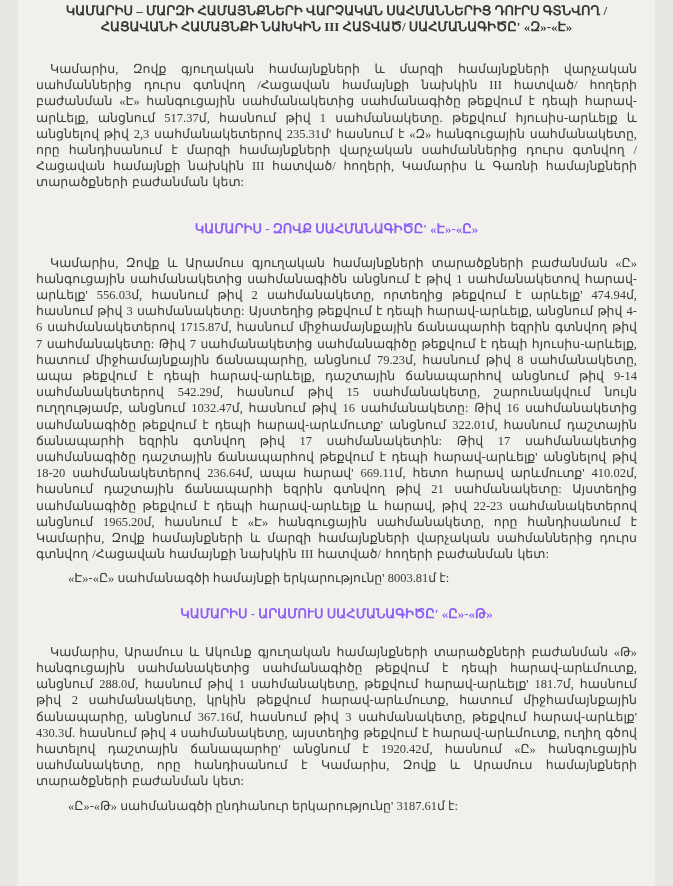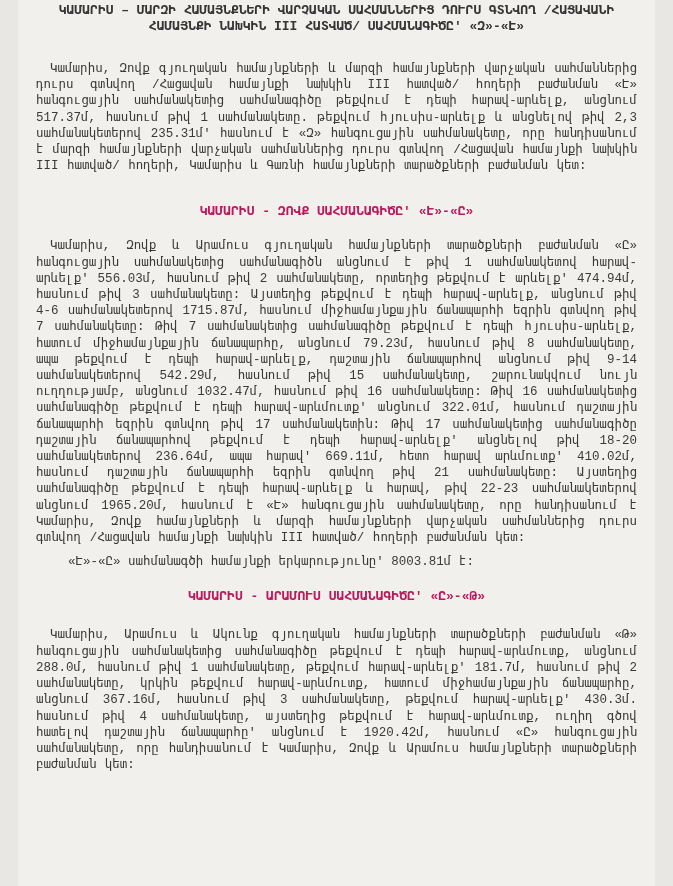--- a/index.html
+++ b/index.html
@@ -6,39 +6,39 @@
     margin: 0;
     padding: 0;
     background: #e8e7e3;
   }
   .page {
     width: 637px;
     min-height: 886px;
     margin: 0 auto;
     background: #f1f0ec;
     color: #3a3a3a;
-    font-family: Liberation Mono, monospace;
+    font-family: Liberation Serif, serif;
     box-sizing: border-box;
     padding: 3px 10px 8px 10px;
   }
   .doc-title {
     font-size: 13px;
     font-weight: bold;
     line-height: 16px;
     text-align: center;
     margin: 0 6px 26px 6px;
     color: #353535;
   }
   .section-heading {
     font-size: 13px;
     font-weight: bold;
     line-height: 16px;
     text-align: center;
     margin: 30px 0 18px 0;
-    color: #be185d;
+    color: #8b5cf6;
   }
   .section-heading.wide-gap {
     margin: 19px 0 22px 0;
   }
   .body-par {
     font-size: 12.5px;
     line-height: 16.2px;
     text-align: justify;
     text-indent: 14px;
     margin: 8px;
@@ -60,14 +60,15 @@
   <h1 class="doc-title">ԿԱՄԱՐԻՍ – ՄԱՐԶԻ ՀԱՄԱՅՆՔՆԵՐԻ ՎԱՐՉԱԿԱՆ ՍԱՀՄԱՆՆԵՐԻՑ ԴՈՒՐՍ ԳՏՆՎՈՂ /ՀԱՑԱՎԱՆԻ ՀԱՄԱՅՆՔԻ ՆԱԽԿԻՆ III ՀԱՏՎԱԾ/ ՍԱՀՄԱՆԱԳԻԾԸ' «Զ»-«Է»</h1>
 
   <p class="body-par">Կամարիս, Զովք գյուղական համայնքների և մարզի համայնքների վարչական սահմաններից դուրս գտնվող /Հացավան համայնքի նախկին III հատված/ հողերի բաժանման «Է» հանգուցային սահմանակետից սահմանագիծը թեքվում է դեպի հարավ-արևելք, անցնում 517.37մ, հասնում թիվ 1 սահմանակետը. թեքվում հյուսիս-արևելք և անցնելով թիվ 2,3 սահմանակետերով 235.31մ' հասնում է «Զ» հանգուցային սահմանակետը, որը հանդիսանում է մարզի համայնքների վարչական սահմաններից դուրս գտնվող /Հացավան համայնքի նախկին III հատված/ հողերի, Կամարիս և Գառնի համայնքների տարածքների բաժանման կետ:</p>
 
   <h2 class="section-heading">ԿԱՄԱՐԻՍ - ԶՈՎՔ  ՍԱՀՄԱՆԱԳԻԾԸ'  «Է»-«Ը»</h2>
   <p class="body-par">Կամարիս, Զովք և Արամուս գյուղական համայնքների տարածքների բաժանման «Ը» հանգուցային սահմանակետից սահմանագիծն անցնում է թիվ 1 սահմանակետով հարավ-արևելք' 556.03մ, հասնում թիվ 2 սահմանակետը, որտեղից թեքվում է արևելք' 474.94մ, հասնում թիվ 3 սահմանակետը: Այստեղից թեքվում է դեպի հարավ-արևելք, անցնում թիվ 4-6 սահմանակետերով 1715.87մ, հասնում միջհամայնքային ճանապարհի եզրին գտնվող թիվ 7 սահմանակետը: Թիվ 7 սահմանակետից սահմանագիծը թեքվում է դեպի հյուսիս-արևելք, հատում միջհամայնքային ճանապարհը, անցնում 79.23մ, հասնում թիվ 8 սահմանակետը, ապա թեքվում է դեպի հարավ-արևելք, դաշտային ճանապարհով անցնում թիվ 9-14 սահմանակետերով 542.29մ, հասնում թիվ 15 սահմանակետը, շարունակվում նույն ուղղությամբ, անցնում 1032.47մ, հասնում թիվ 16 սահմանակետը: Թիվ 16 սահմանակետից սահմանագիծը թեքվում է դեպի հարավ-արևմուտք' անցնում 322.01մ, հասնում դաշտային ճանապարհի եզրին գտնվող թիվ 17 սահմանակետին: Թիվ 17 սահմանակետից սահմանագիծը դաշտային ճանապարհով թեքվում է դեպի հարավ-արևելք' անցնելով թիվ 18-20 սահմանակետերով 236.64մ, ապա հարավ' 669.11մ, հետո հարավ արևմուտք' 410.02մ, հասնում դաշտային ճանապարհի եզրին գտնվող թիվ 21 սահմանակետը: Այստեղից սահմանագիծը թեքվում է դեպի հարավ-արևելք և հարավ, թիվ 22-23 սահմանակետերով անցնում 1965.20մ, հասնում է «Է» հանգուցային սահմանակետը, որը հանդիսանում է Կամարիս, Զովք համայնքների և մարզի համայնքների վարչական սահմաններից դուրս գտնվող /Հացավան համայնքի նախկին III հատված/ հողերի բաժանման կետ:</p>
   <p class="summary-line">«Է»-«Ը» սահմանագծի համայնքի երկարությունը' 8003.81մ է:</p>
 
   <h2 class="section-heading wide-gap">ԿԱՄԱՐԻՍ - ԱՐԱՄՈՒՍ  ՍԱՀՄԱՆԱԳԻԾԸ'  «Ը»-«Թ»</h2>
   <p class="body-par">Կամարիս, Արամուս և Ակունք գյուղական համայնքների տարածքների բաժանման «Թ» հանգուցային սահմանակետից սահմանագիծը թեքվում է դեպի հարավ-արևմուտք, անցնում 288.0մ, հասնում թիվ 1 սահմանակետը, թեքվում հարավ-արևելք' 181.7մ, հասնում թիվ 2 սահմանակետը, կրկին թեքվում հարավ-արևմուտք, հատում միջհամայնքային ճանապարհը, անցնում 367.16մ, հասնում թիվ 3 սահմանակետը, թեքվում հարավ-արևելք' 430.3մ. հասնում թիվ 4 սահմանակետը, այստեղից թեքվում է հարավ-արևմուտք, ուղիղ գծով հատելով դաշտային ճանապարհը' անցնում է 1920.42մ, հասնում «Ը» հանգուցային սահմանակետը, որը հանդիսանում է Կամարիս, Զովք և Արամուս համայնքների տարածքների բաժանման կետ:</p>
+  <p class="summary-line">«Ը»-«Թ» սահմանագծի ընդհանուր երկարությունը' 3187.61մ է:</p>
 
 </div>
 
 </body></html>

